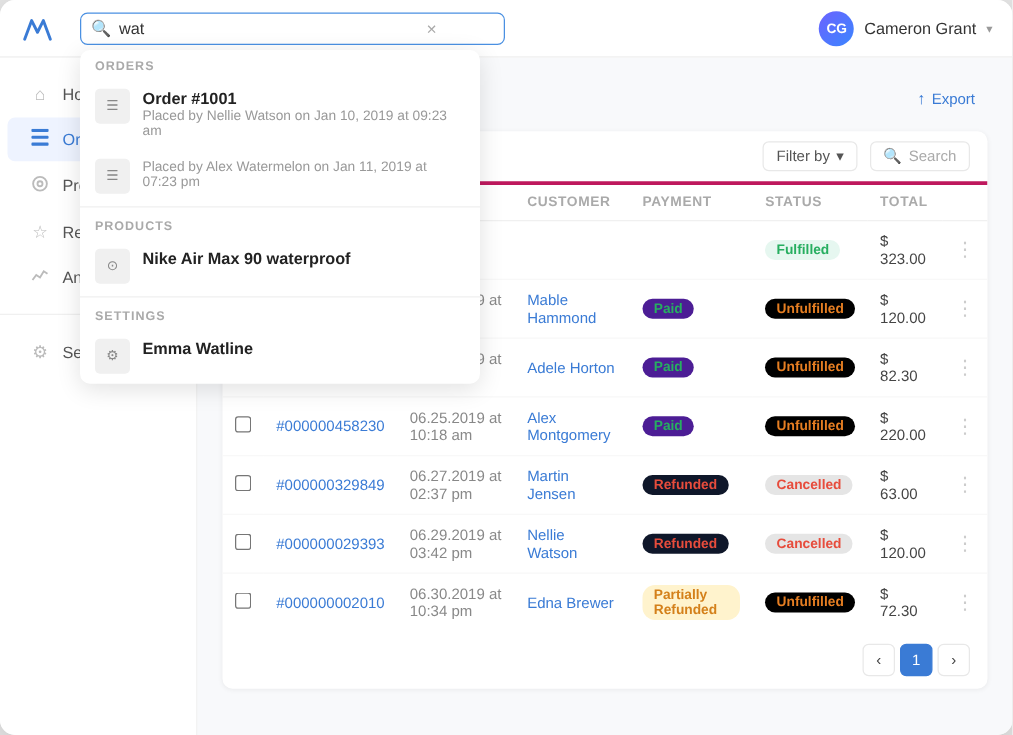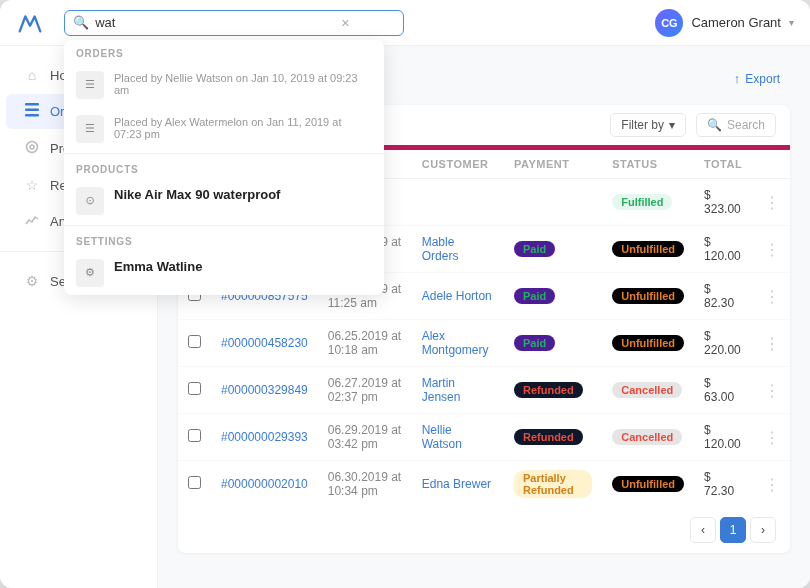--- a/index.html
+++ b/index.html
@@ -205,21 +205,21 @@
     .table-container {
       background: #fff;
       border-radius: 8px;
       box-shadow: 0 1px 4px rgba(0,0,0,0.06);
       overflow: hidden;
     }
     .table-controls {
       display: flex;
       align-items: center;
       padding: 8px 14px;
-      border-bottom: 5px solid #be185d;
+      border-bottom: 3px solid #be185d;
       gap: 10px;
     }
     .select-all-label { font-size: 12px; color: #888; }
     .filter-btn {
       margin-left: auto;
       display: flex;
       align-items: center;
       gap: 5px;
       font-size: 12px;
       color: #555;
@@ -317,20 +317,21 @@
         <input class="search-input" type="text" value="wat" placeholder="Search" style="">
         <span class="search-clear">×</span>
       </div>
 
       <div class="search-dropdown">
         <div class="dropdown-section-label">ORDERS</div>
 
         <div class="dropdown-item">
           <div class="dropdown-item-icon">☰</div>
           <div class="dropdown-item-text">
+            <span class="dropdown-item-title">Order #1001</span>
             <span class="dropdown-item-sub">Placed by Nellie Watson on Jan 10, 2019 at 09:23 am</span>
           </div>
         </div>
 
         <div class="dropdown-item">
           <div class="dropdown-item-icon">☰</div>
           <div class="dropdown-item-text">
             <span class="dropdown-item-sub">Placed by Alex Watermelon on Jan 11, 2019 at 07:23 pm</span>
           </div>
         </div>
@@ -456,21 +457,21 @@
       <td class="customer"></td>
       <td></td>
       <td><span class="badge badge-fulfilled">Fulfilled</span></td>
       <td>$ 323.00</td>
       <td><span class="row-actions">⋮</span></td>
     </tr>
               <tr>
       <td><input type="checkbox" style=""></td>
       <td class="order-link">#000000075754</td>
       <td class="date">06.22.2019 at 10:14 am</td>
-      <td class="customer">Mable Orders</td>
+      <td class="customer">Mable Hammond</td>
       <td><span class="badge badge-paid">Paid</span></td>
       <td><span class="badge badge-unfulfilled">Unfulfilled</span></td>
       <td>$ 120.00</td>
       <td><span class="row-actions">⋮</span></td>
     </tr>
               <tr>
       <td><input type="checkbox" style=""></td>
       <td class="order-link">#000000857575</td>
       <td class="date">06.23.2019 at 11:25 am</td>
       <td class="customer">Adele Horton</td>

